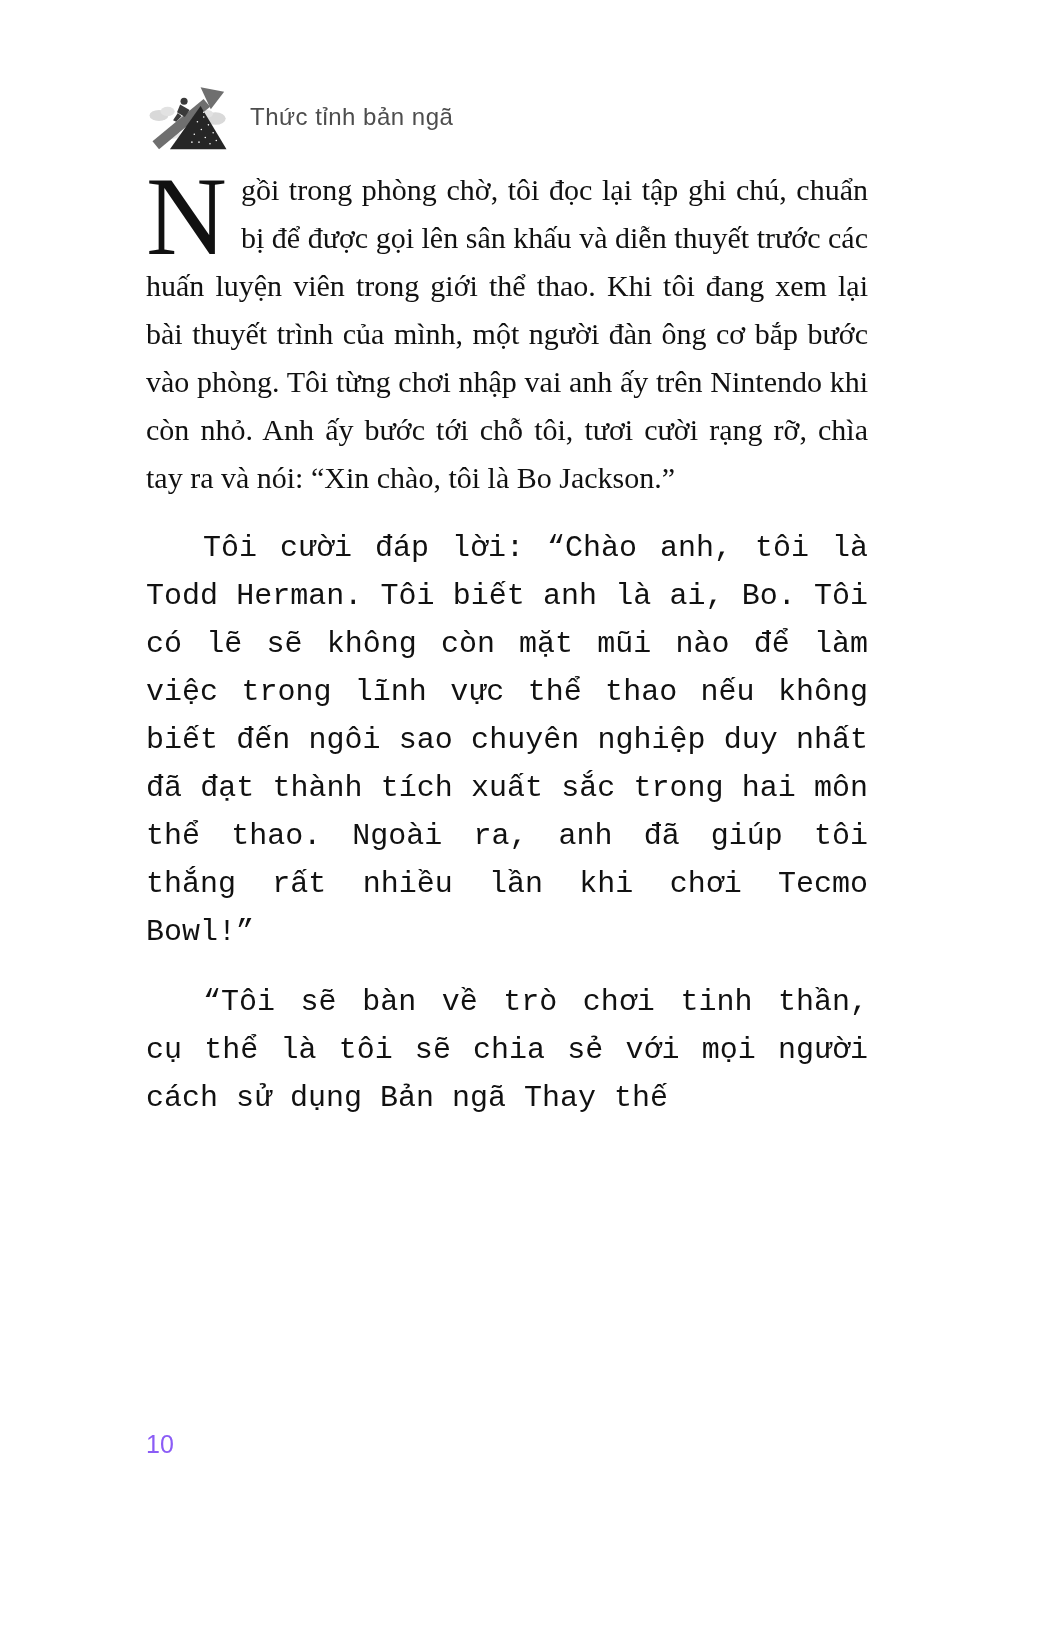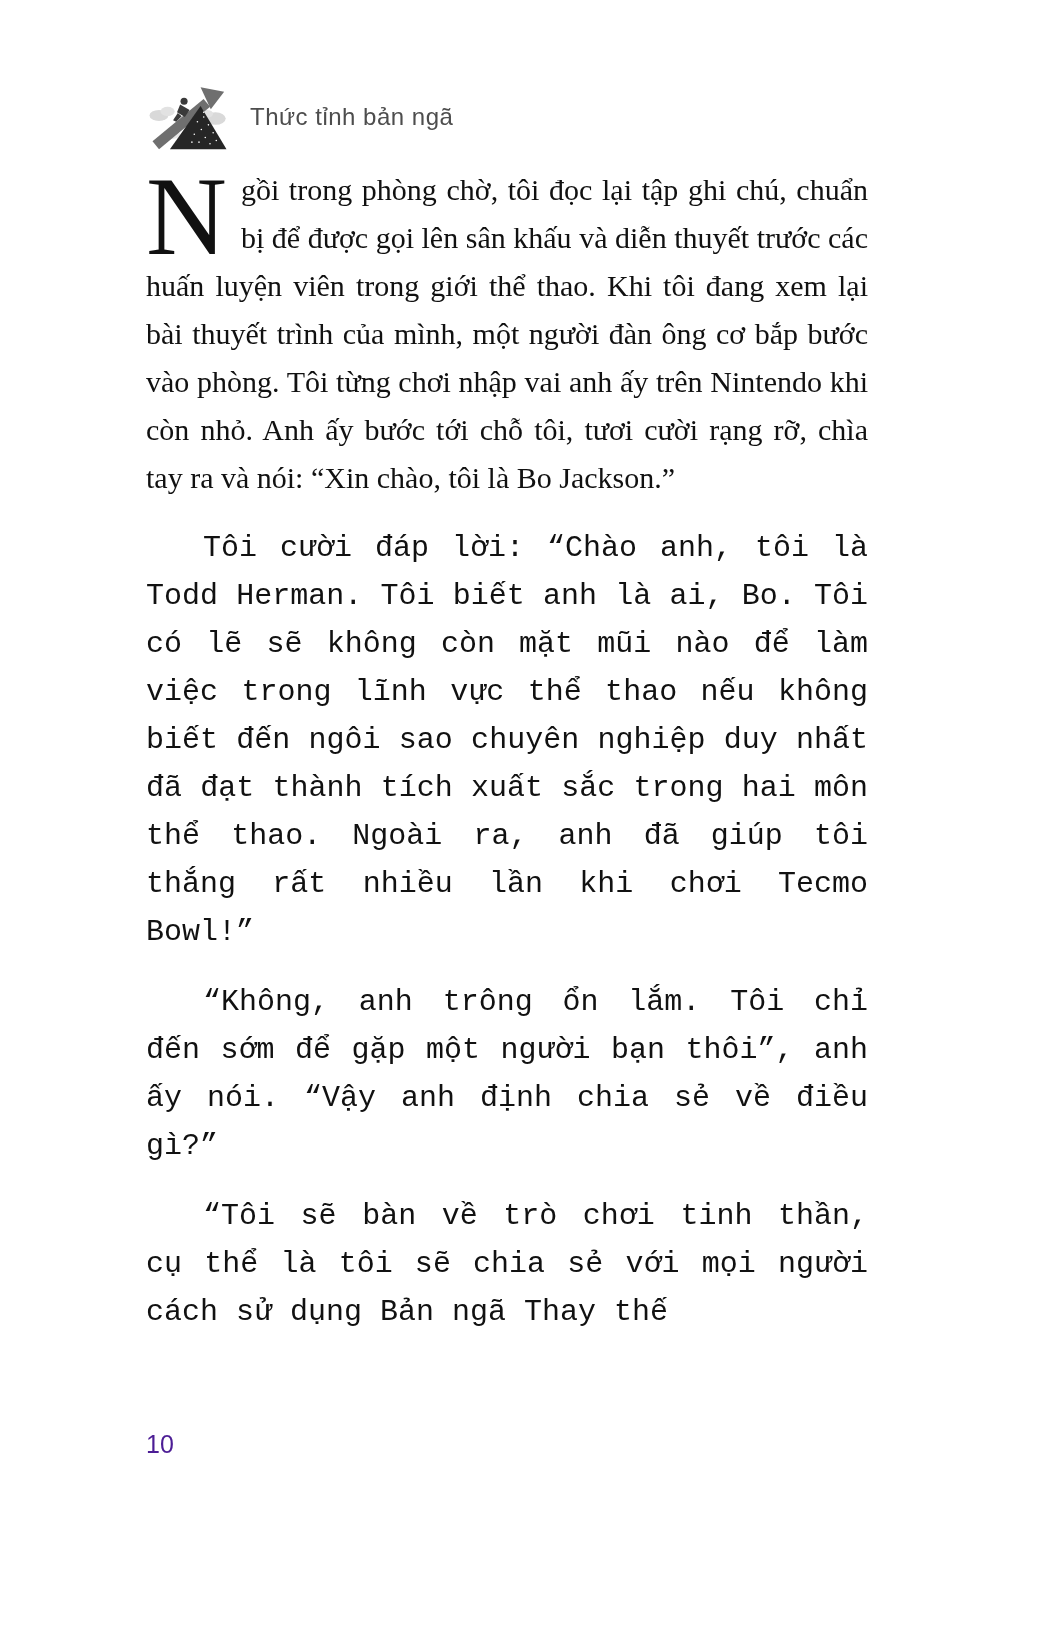--- a/index.html
+++ b/index.html
@@ -60,21 +60,21 @@
     padding: 6px 14px 0 0;
     color: #111111;
   }
   
   .folio {
     position: absolute;
     top: 1430px;
     left: 146px;
     font-family: "Liberation Sans", sans-serif;
     font-size: 25px;
-    color: #4c1d95;
+    color: #8b5cf6;
   }
 </style>
 </head>
 <body>
 
 <div class="page">
 
   <div class="running-header">
     <span class="header-logo">
       <svg viewBox="0 0 100 84" width="80" height="66" xmlns="http://www.w3.org/2000/svg">
@@ -109,19 +109,18 @@
         <path d="M40 26 L52 33 L46 42 L36 36 Z" fill="#3a3a3a"></path>
         <path d="M37 37 L31 46 L35 48 L42 41 Z" fill="#3a3a3a"></path>
       </svg>
     </span>
     <span class="header-title">Thức tỉnh bản ngã</span>
   </div>
 
   <div class="body-text">
     <p><span class="drop-cap">N</span><span>gồi trong phòng chờ, tôi đọc lại tập ghi chú, chuẩn bị để được gọi lên sân khấu và diễn thuyết trước các huấn luyện viên trong giới thể thao. Khi tôi đang xem lại bài thuyết trình của mình, một người đàn ông cơ bắp bước vào phòng. Tôi từng chơi nhập vai anh ấy trên Nintendo khi còn nhỏ. Anh ấy bước tới chỗ tôi, tươi cười rạng rỡ, chìa tay ra và nói: “Xin chào, tôi là Bo Jackson.”</span></p>
     <p class="indent">Tôi cười đáp lời: “Chào anh, tôi là Todd Herman. Tôi biết anh là ai, Bo. Tôi có lẽ sẽ không còn mặt mũi nào để làm việc trong lĩnh vực thể thao nếu không biết đến ngôi sao chuyên nghiệp duy nhất đã đạt thành tích xuất sắc trong hai môn thể thao. Ngoài ra, anh đã giúp tôi thắng rất nhiều lần khi chơi Tecmo Bowl!”</p>
-    <p class="indent">“Không, anh trông ổn lắm. Tôi chỉ đến sớm để gặp một người bạn thôi”, anh ấy nói. “Vậy anh định chia sẻ về điều gì?”</p>
     <p class="indent">“Tôi sẽ bàn về trò chơi tinh thần, cụ thể là tôi sẽ chia sẻ với mọi người cách sử dụng Bản ngã Thay thế</p>
   </div>
 
   <div class="folio">10</div>
 
 </div>
 
 </body></html>

